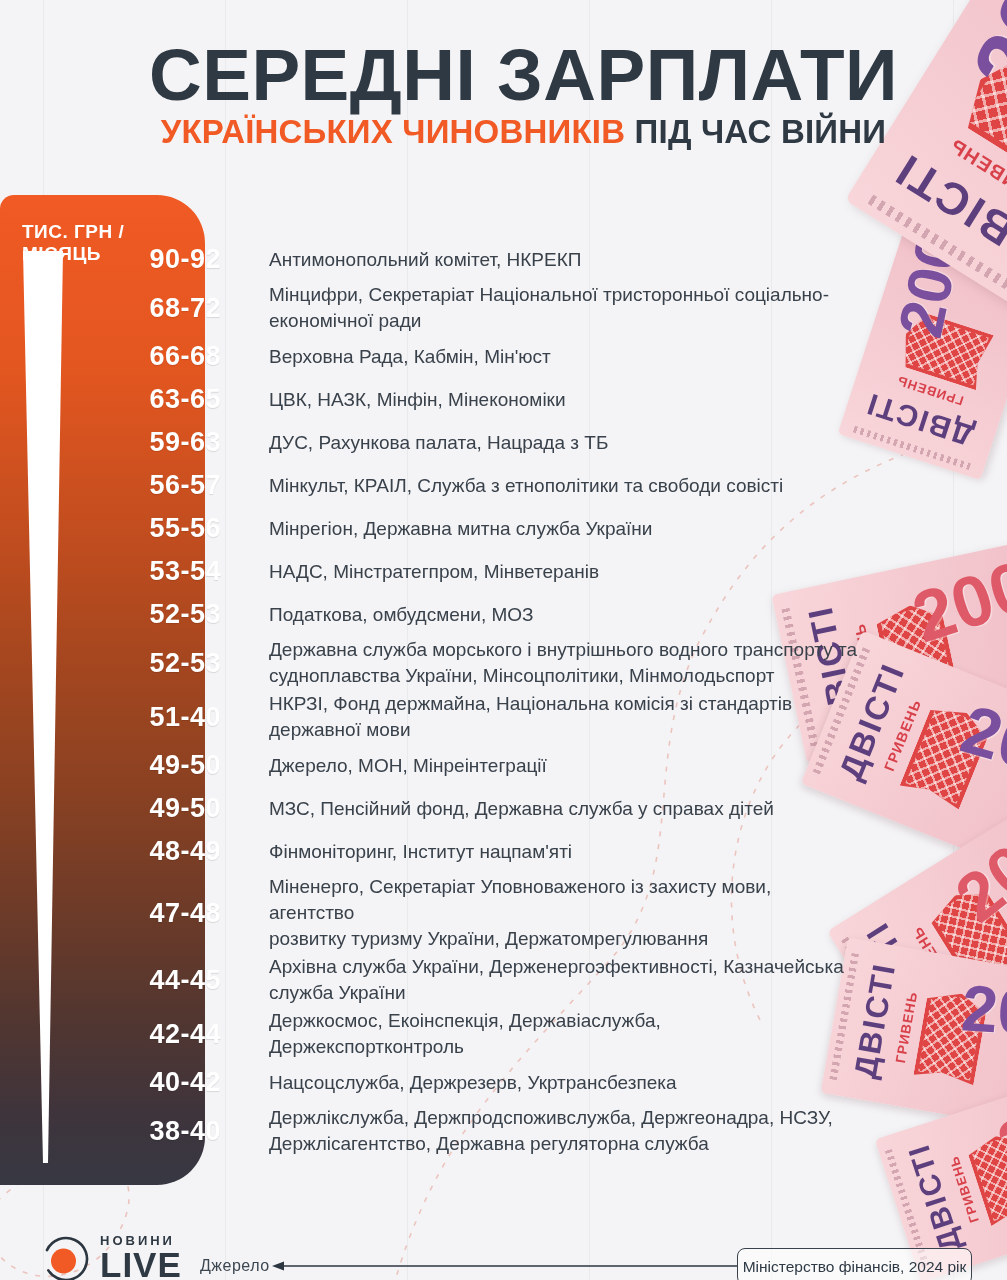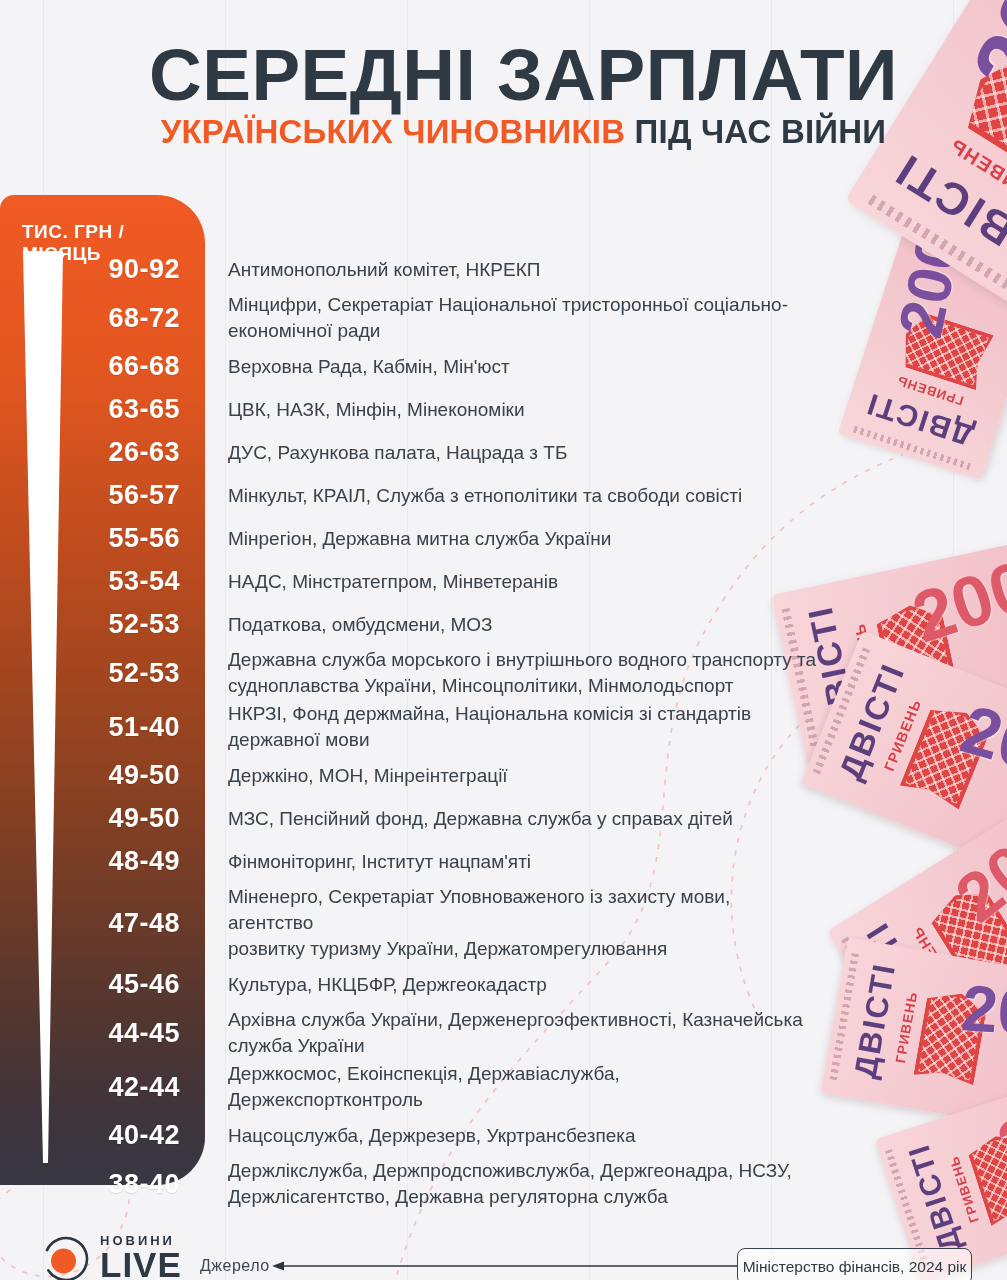--- a/index.html
+++ b/index.html
@@ -19,21 +19,21 @@
   .panel{
     position:absolute;left:0;top:195px;width:205px;height:990px;z-index:2;
     border-radius:14px 48px 48px 0;
     background:linear-gradient(to bottom,
       #f15a24 0%,#e25620 18%,#c24d1f 34%,#a3461f 48%,
       #8a4122 60%,#6e3b28 72%,#523630 83%,#3e343c 93%,#373843 100%);
   }
   .panel-label{position:absolute;left:22px;top:26px;color:#ffffff;font-size:19px;font-weight:800;letter-spacing:.5px;}
   .wedge{position:absolute;left:0;top:0;}
   
-  .rows{position:absolute;left:0;top:248px;width:820px;z-index:4;display:flex;flex-direction:column;}
+  .rows{position:absolute;left:0;top:238px;width:820px;z-index:4;display:flex;flex-direction:column;padding-left:41px;}
   .row{display:flex;align-items:center;min-height:41px;padding:1px 0;}
   .range{width:180px;flex:0 0 180px;text-align:right;color:#ffffff;font-size:27px;font-weight:800;letter-spacing:.5px;text-shadow:0 1px 1px rgba(0,0,0,.12);}
   .agencies{margin-left:48px;color:#39414b;font-size:19px;line-height:26px;white-space:pre-line;font-weight:500;}
   
   .deco{position:absolute;left:0;top:0;z-index:1;}
   
   .money{position:absolute;left:740px;top:170px;width:267px;height:1030px;z-index:3;}
   .note{
     position:absolute;width:330px;height:150px;border-radius:5px;
     background:linear-gradient(105deg,#f8d6da 0%,#f2c3cb 55%,#eab8c2 100%);
@@ -174,21 +174,21 @@
       <div class="range">66-68</div>
       <div class="agencies">Верховна Рада, Кабмін, Мін'юст</div>
     </div>
 
     <div class="row">
       <div class="range">63-65</div>
       <div class="agencies">ЦВК, НАЗК, Мінфін, Мінекономіки</div>
     </div>
 
     <div class="row">
-      <div class="range">26-63</div>
+      <div class="range">59-63</div>
       <div class="agencies">ДУС, Рахункова палата, Нацрада з ТБ</div>
     </div>
 
     <div class="row">
       <div class="range">56-57</div>
       <div class="agencies">Мінкульт, КРАІЛ, Служба з етнополітики та свободи совісті</div>
     </div>
 
     <div class="row">
       <div class="range">55-56</div>
@@ -212,43 +212,39 @@
     </div>
 
     <div class="row">
       <div class="range">51-40</div>
       <div class="agencies">НКРЗІ, Фонд держмайна, Національна комісія зі стандартів
 державної мови</div>
     </div>
 
     <div class="row">
       <div class="range">49-50</div>
-      <div class="agencies">Держкіно, МОН, Мінреінтеграції</div>
+      <div class="agencies">Джерело, МОН, Мінреінтеграції</div>
     </div>
 
     <div class="row">
       <div class="range">49-50</div>
       <div class="agencies">МЗС, Пенсійний фонд, Державна служба у справах дітей</div>
     </div>
 
     <div class="row">
       <div class="range">48-49</div>
       <div class="agencies">Фінмоніторинг, Інститут нацпам'яті</div>
     </div>
 
     <div class="row">
       <div class="range">47-48</div>
       <div class="agencies">Міненерго, Секретаріат Уповноваженого із захисту мови, агентство
 розвитку туризму України,  Держатомрегулювання</div>
     </div>
 
-    <div class="row">
-      <div class="range">45-46</div>
-      <div class="agencies">Культура, НКЦБФР, Держгеокадастр</div>
-    </div>
 
     <div class="row">
       <div class="range">44-45</div>
       <div class="agencies">Архівна служба України, Держенергоэфективності, Казначейська
 служба України</div>
     </div>
 
     <div class="row">
       <div class="range">42-44</div>
       <div class="agencies">Держкосмос, Екоінспекція, Державіаслужба, Держекспортконтроль</div>

